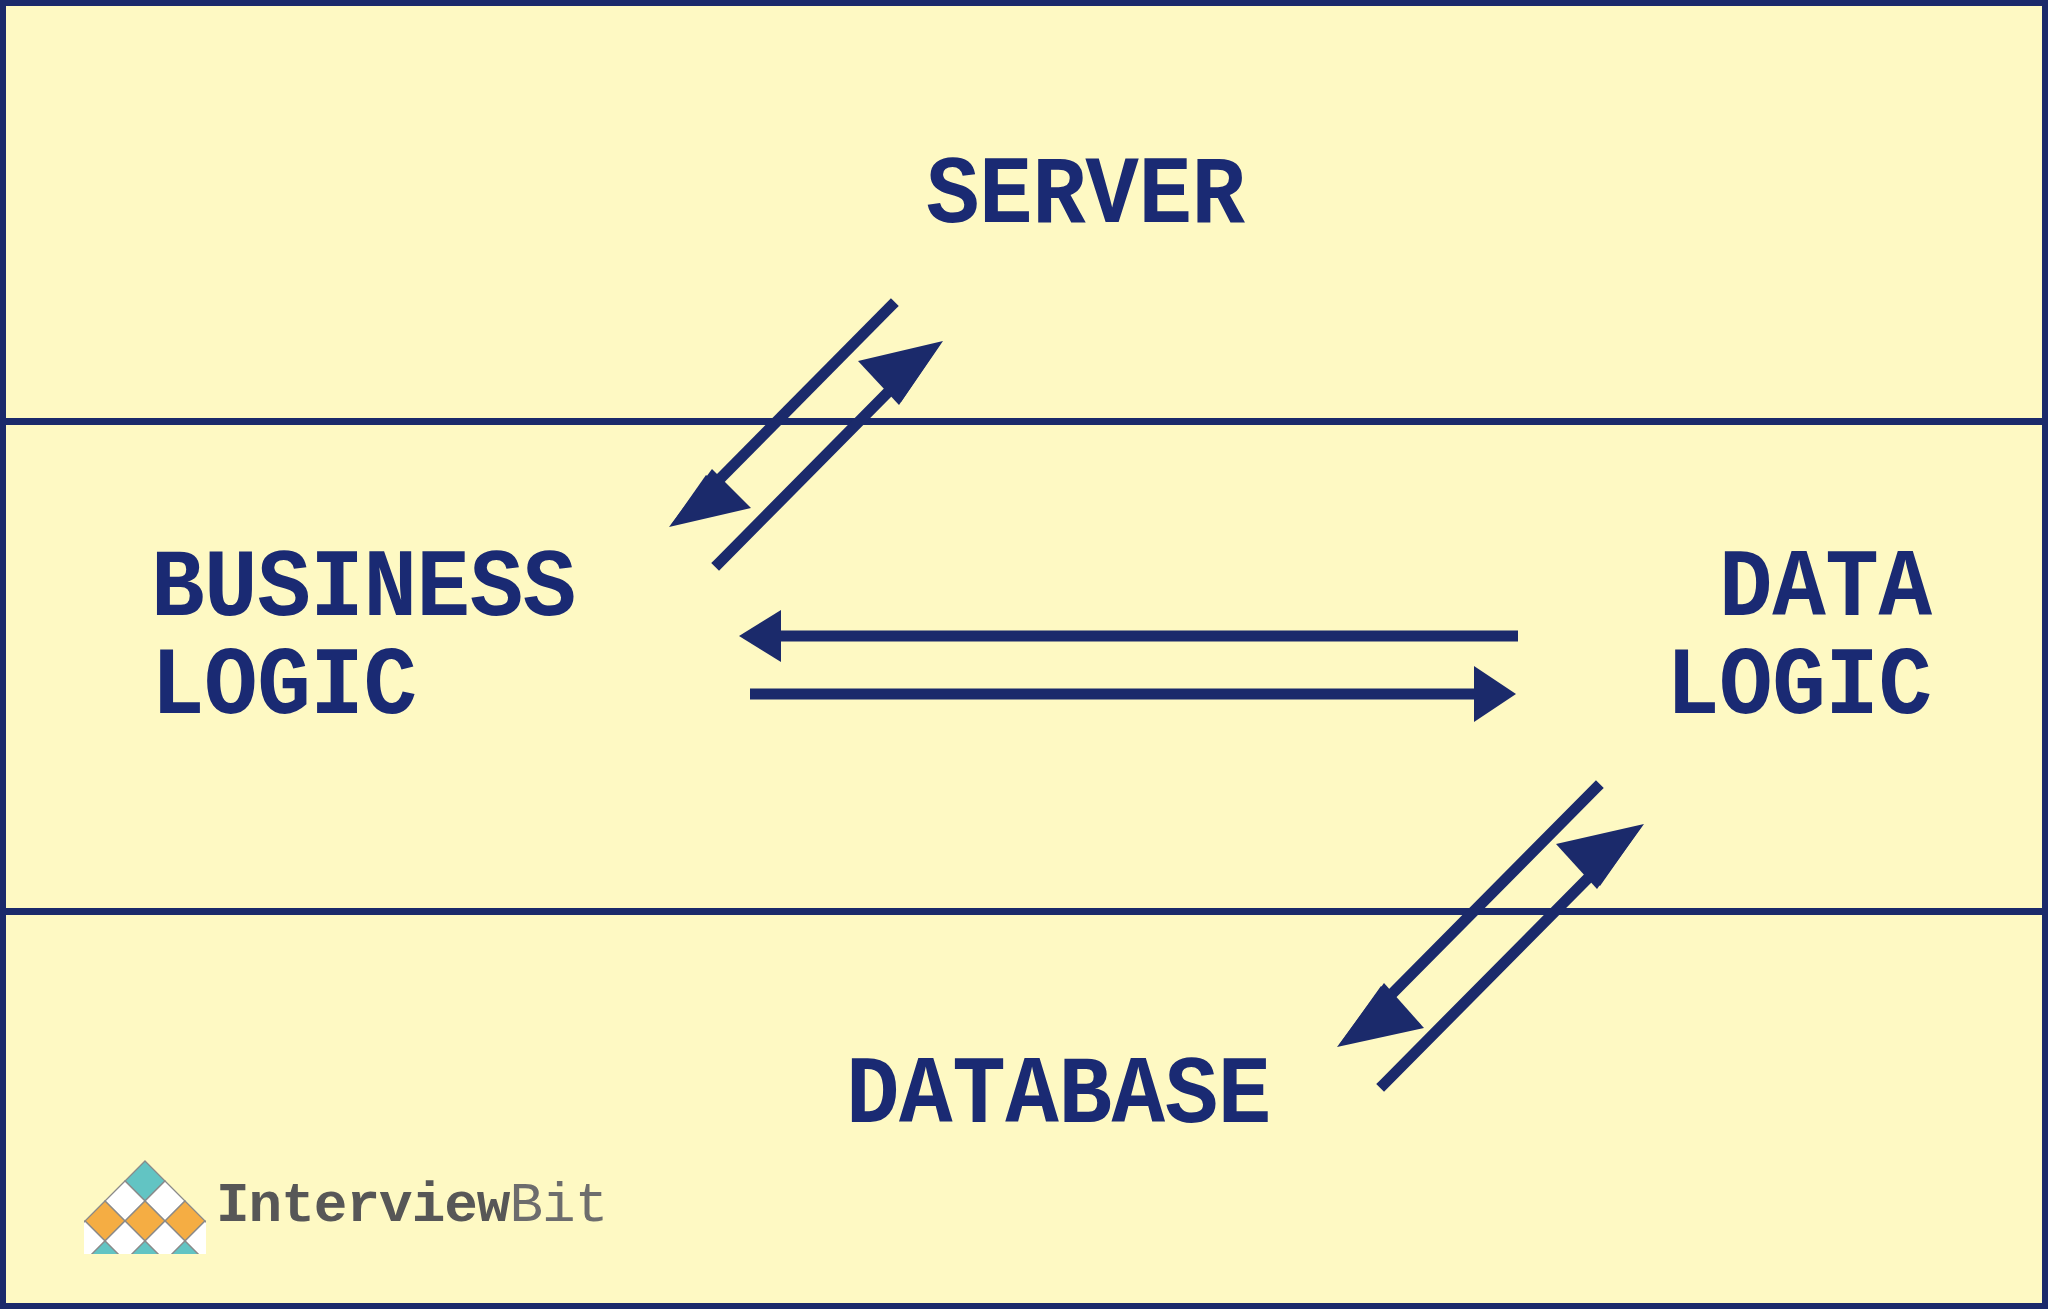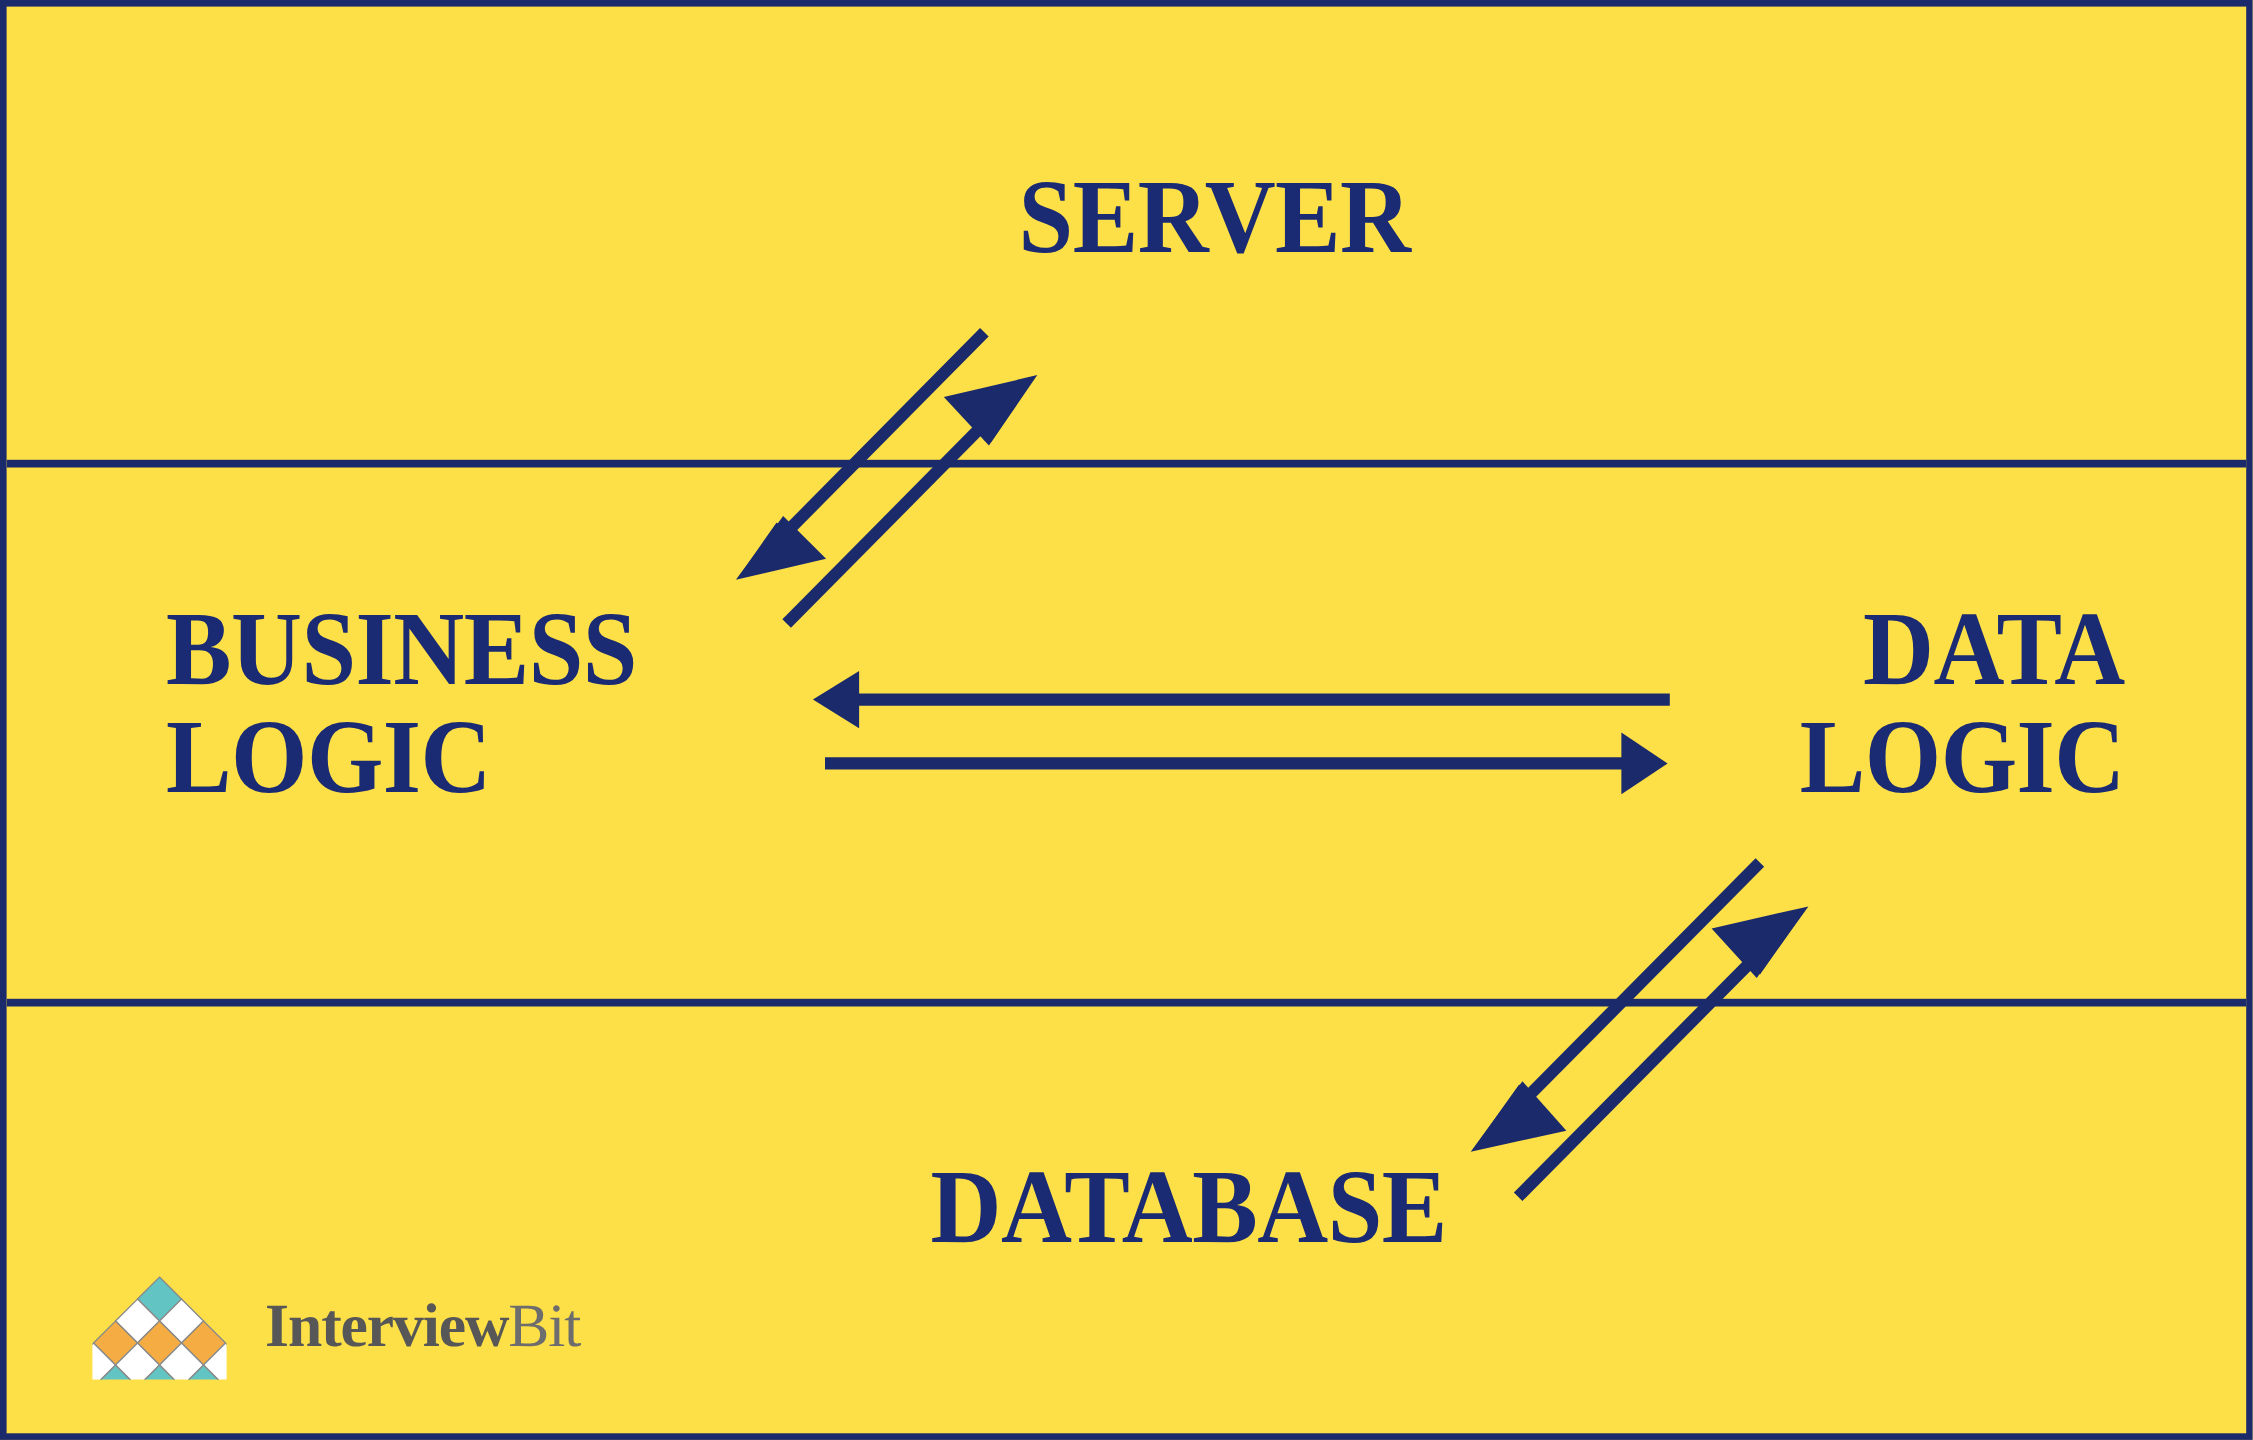--- a/index.html
+++ b/index.html
@@ -5,25 +5,25 @@
 <style>
   html, body {
     margin: 0;
     padding: 0;
     background: #ffffff;
   }
   #stage {
     position: relative;
     width: 2048px;
     height: 1309px;
-    background: #fde047;
+    background: #fef9c3;
     box-sizing: border-box;
     border: 6px solid #1b2a6b;
     overflow: hidden;
-    font-family: Liberation Serif, serif;
+    font-family: Liberation Mono, monospace;
   }
 
   
   .divider {
     position: absolute;
     left: 0;
     width: 2048px;
     height: 7px;
     background: #1b2a6b;
   }
@@ -80,21 +80,21 @@
     pointer-events: none;
   }
 
   
   #logo {
     position: absolute;
     left: 78px;
     top: 1152px;
     display: flex;
     align-items: center;
-    gap: 35px;
+    gap: 10px;
   }
   #logo-mark { display: block; }
   #logo-wordmark {
     font-size: 56px;
     color: #575757;
     letter-spacing: -1px;
     line-height: 1;
     font-weight: 600;
     white-space: nowrap;
   }

